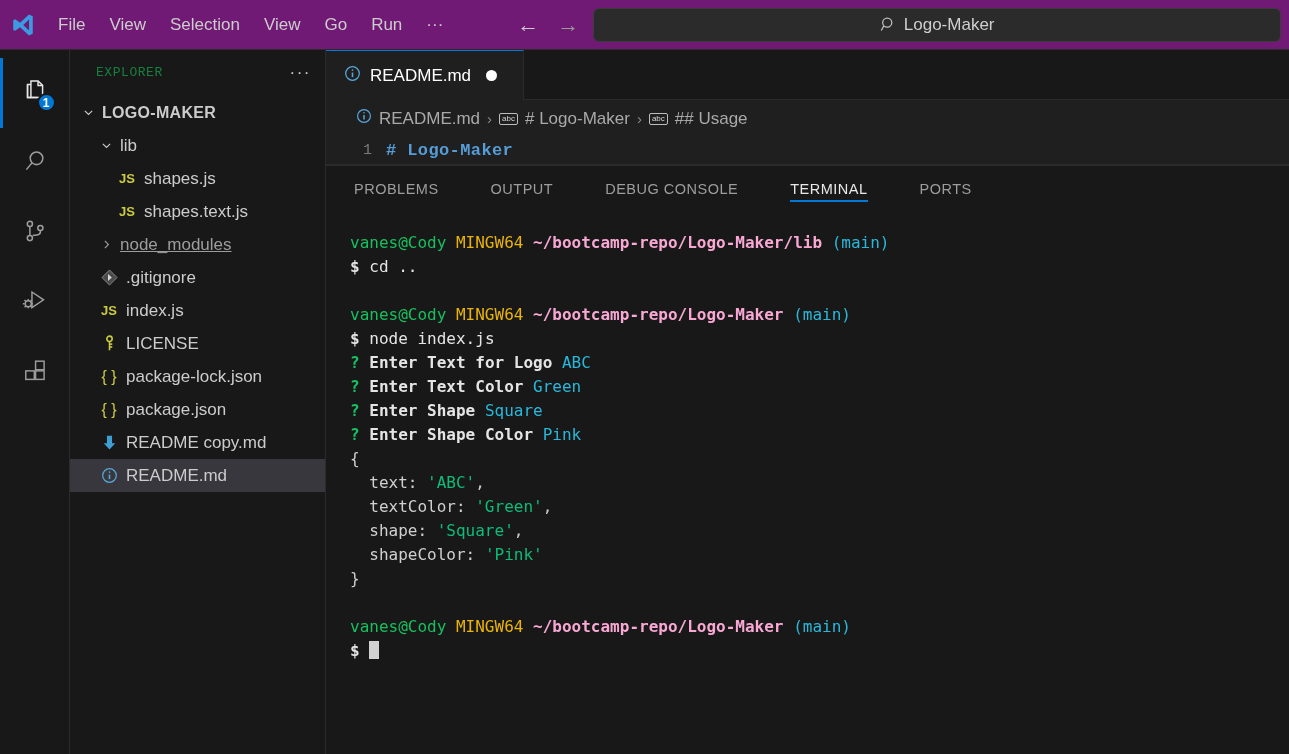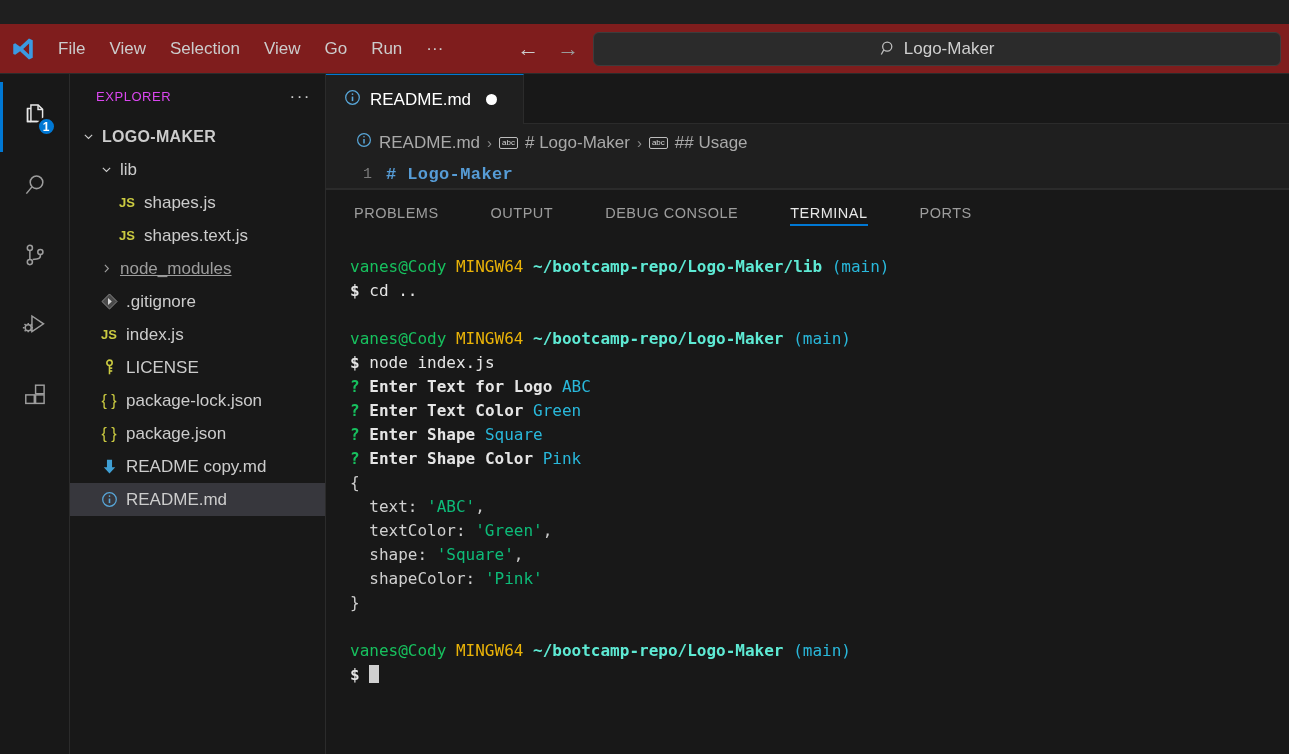--- a/index.html
+++ b/index.html
@@ -8,24 +8,23 @@
     background: #1f1f1f;
     font-family: "Liberation Sans", sans-serif;
     overflow: hidden;
     color: #cccccc;
   }
   #app { position: relative; width: 1289px; height: 754px; display: flex; flex-direction: column; }
 
   
   .titlebar {
     height: 50px; min-height: 50px;
-    background: #7f1d1d;
+    background: #701a75;
     display: flex; align-items: center;
     border-bottom: 1px solid #2b2b2b;
-    margin-top: 24px;
   }
   .vscode-logo { width: 46px; display:flex; align-items:center; justify-content:center; }
   .menu { display: flex; align-items: center; gap: 0px; }
   .menu-item {
     font-size: 17px; color: #cccccc; padding: 4px 12px;
     white-space: nowrap; cursor: default; border-radius: 4px;
   }
   .nav-arrows { display: flex; align-items: center; gap: 18px; margin-left: 62px; }
   .nav-arrow { font-size: 22px; color: #9a9a9a; line-height: 1; }
   .nav-arrow.back { color:#cccccc; }
@@ -65,21 +64,21 @@
 
   
   .sidebar {
     width: 256px; min-width: 256px; background: #181818;
     display: flex; flex-direction: column; border-right: 1px solid #2b2b2b;
   }
   .side-header {
     height: 44px; display: flex; align-items: center; justify-content: space-between;
     padding: 0 14px 0 26px;
   }
-  .side-title { font-size: 13px; letter-spacing: .55px; color: #d946ef; }
+  .side-title { font-size: 13px; letter-spacing: .55px; color: #15803d; font-family: Liberation Mono, monospace; }
   .side-dots { color: #cccccc; font-size: 17px; letter-spacing: 1.5px; line-height: 1; }
   .tree { flex: 1; overflow: hidden; padding-top: 2px; }
   .row {
     height: 33px; display: flex; align-items: center; font-size: 17px;
     color: #cccccc; white-space: nowrap; cursor: pointer; padding-right: 6px;
   }
   .row.selected { background: #37373d; }
   .row.root { font-weight: bold; font-size: 16px; letter-spacing: .3px; }
   .chev { width: 20px; display:flex; align-items:center; justify-content:center; color:#cccccc; }
   .ficon { width: 26px; display:flex; align-items:center; justify-content:center; flex-shrink:0; }
@@ -128,21 +127,21 @@
     content:''; position:absolute; left:0; right:0; bottom: 9px; height: 2px; background: #0078d4;
   }
   .terminal {
     flex: 1; overflow: hidden; padding: 20px 0 0 24px;
     font-family: "DejaVu Sans Mono", "Liberation Mono", monospace;
     font-size: 16px; line-height: 24px; background:#181818;
     white-space: pre; color: #cccccc;
   }
   .t-green  { color: #17c05e; }
   .t-magenta{ color: #eab308; }
-  .t-yellow { color: #5eead4; font-weight: bold; }
+  .t-yellow { color: #f9a8d4; font-weight: bold; }
   .t-cyan   { color: #29b8db; margin-top: 12px; }
   .t-white  { color: #e5e5e5; }
   .t-bold   { font-weight: bold; }
   .t-strgreen { color: #0dbc79; }
   .t-key    { color: #d0d0d0; }
   .t-punct  { color: #cccccc; }
   .cursor { display:inline-block; width: 10px; height: 18px; background: #d0d0d0; vertical-align: -3px; }
 </style>
 </head>
 <body>

